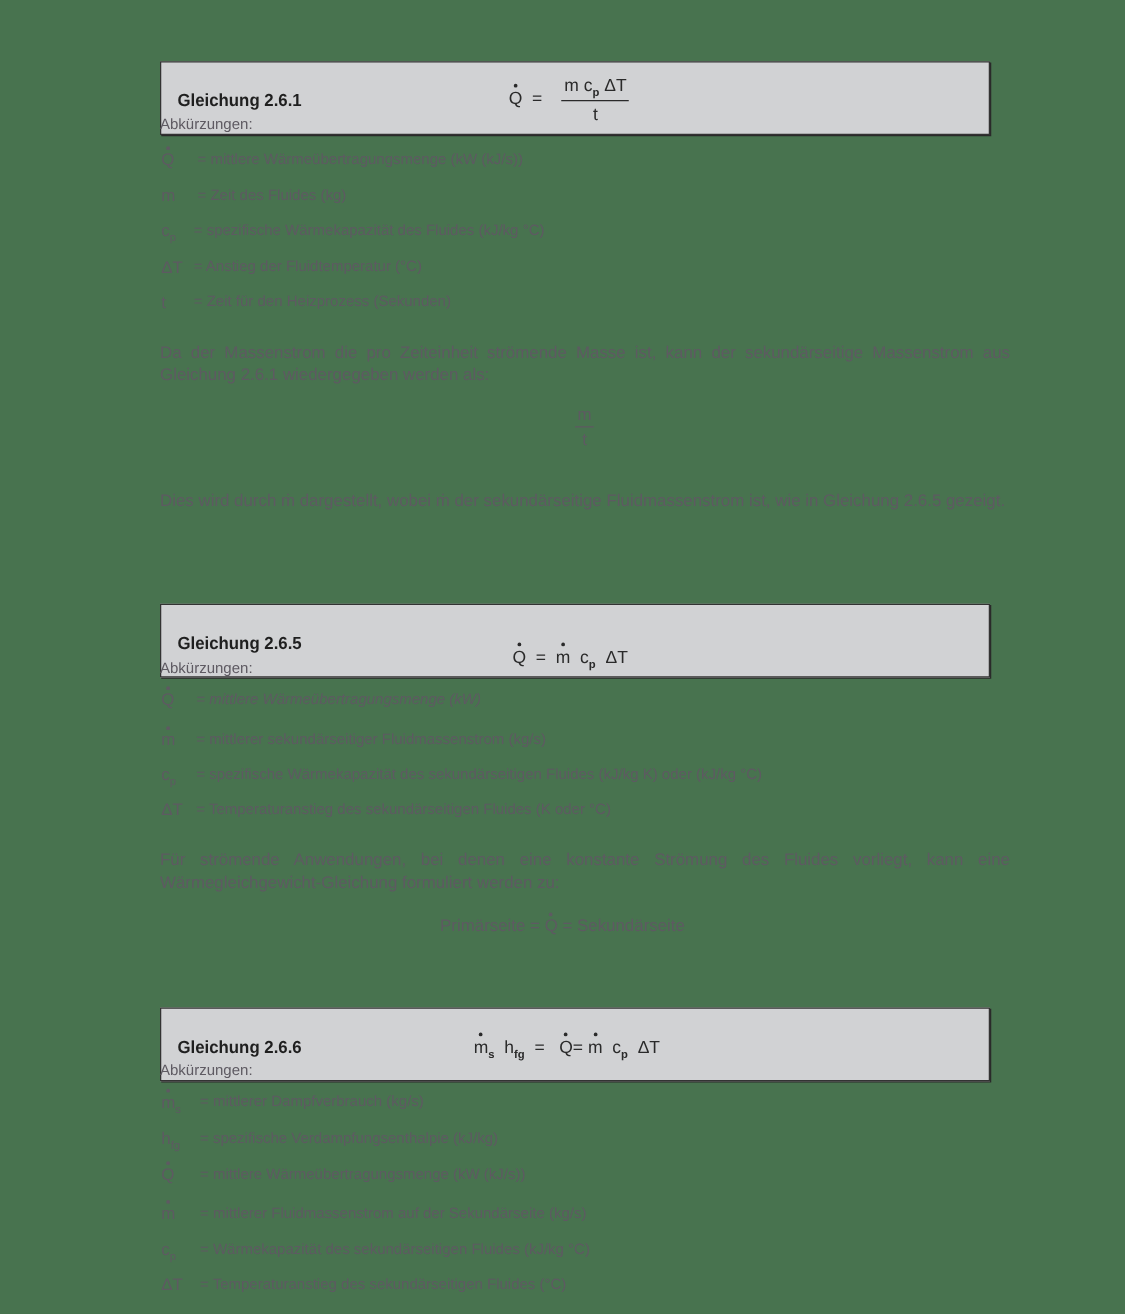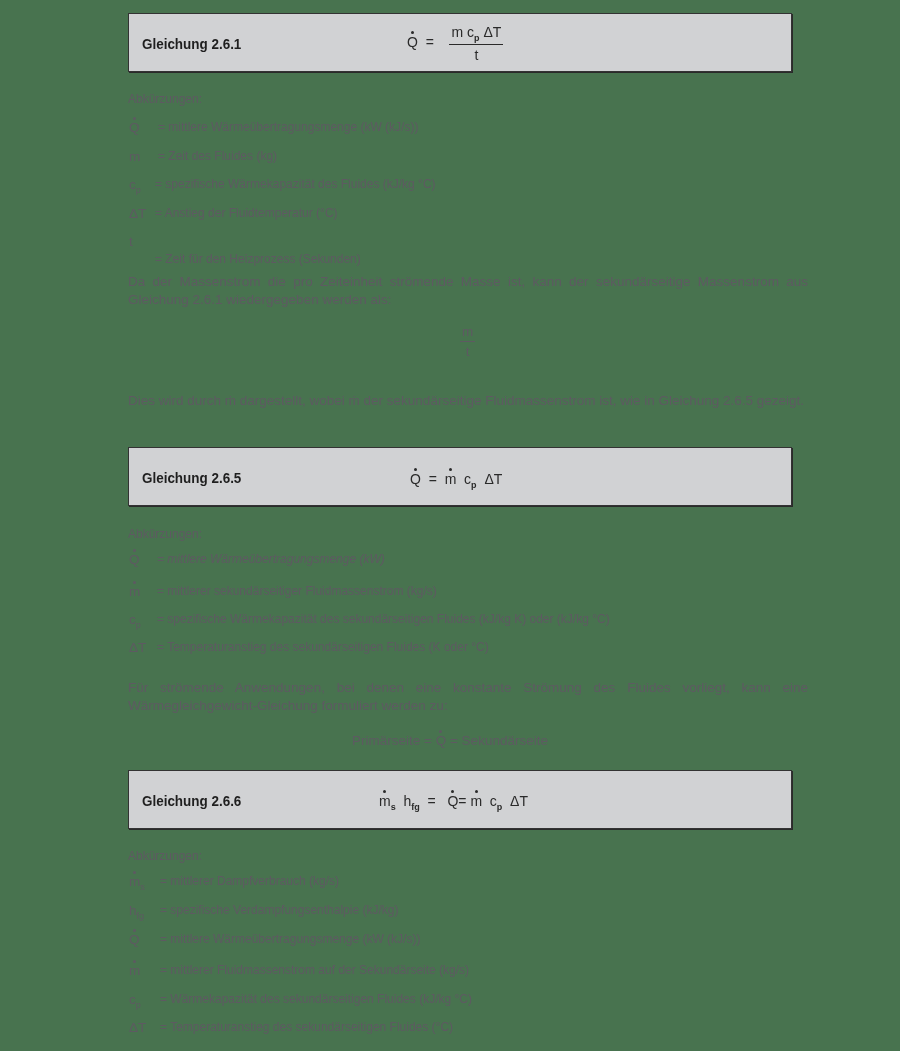--- a/index.html
+++ b/index.html
@@ -16,20 +16,21 @@
     }
     .eq-box {
       position: absolute;
       left: 128px;
       width: 664px;
       height: 59px;
       background: #d1d2d4;
       border: 1px solid #333;
       box-shadow: 1px 1px 0 #2a2a2a;
       box-sizing: border-box;
+      margin-top: 36px;
     }
     .eq-label {
       position: absolute;
       left: 13px;
       top: 22px;
       font-size: 14px;
       font-weight: bold;
       color: #1f1f1f;
       font-family: "Liberation Sans", sans-serif;
       transform: scaleX(0.96);
@@ -155,34 +156,34 @@
 <span class="sym" style="left:129px; top:149px;">m</span>
 <span class="txt" style="left:158px; top:149px;">= Zeit des Fluides (kg)</span>
 
 <span class="sym" style="left:129px; top:177px;"><span>c</span><span class="sub">p</span></span>
 <span class="txt" style="left:155px; top:177px;">= spezifische Wärmekapazität des Fluides (kJ/kg °C)</span>
 
 <span class="sym" style="left:129px; top:206px;">ΔT</span>
 <span class="txt" style="left:155px; top:206px;">= Anstieg der Fluidtemperatur (°C)</span>
 
 <span class="sym" style="left:129px; top:234px;">t</span>
-<span class="txt" style="left:155px; top:252px;text-align:right;">= Zeit für den Heizprozess (Sekunden)</span>
+<span class="txt" style="left:155px; top:234px;text-align:right;">= Zeit für den Heizprozess (Sekunden)</span>
 
 <div class="para" style="top:273px;">Da der Massenstrom die pro Zeiteinheit strömende Masse ist, kann der sekundärseitige Massenstrom aus Gleichung 2.6.1 wiedergegeben werden als:</div>
 
 <div class="small-frac">
   <span class="num">m</span>
   <span class="den">t</span>
 </div>
 
 <div class="para" style="top:392px;">Dies wird durch ṁ dargestellt, wobei ṁ der sekundärseitige Fluidmassenstrom ist, wie in Gleichung 2.6.5 gezeigt.</div>
 
 <div class="eq-box" style="top:447px;">
   <span class="eq-label">Gleichung 2.6.5</span>
-  <span class="eq-formula" style="left:281px; top:23px;text-align:center;">
+  <span class="eq-formula" style="left:281px; top:33px;text-align:center;">
     <span class="dot">Q</span>
     &nbsp;<span>=</span>&nbsp;
     <span class="dot">m</span>
     &nbsp;<span>c</span><span class="sub">p</span>
     &nbsp;<span>ΔT</span>
   </span>
 </div>
 
 <span class="txt" style="left:128px; top:527px;">Abkürzungen:</span>
 

